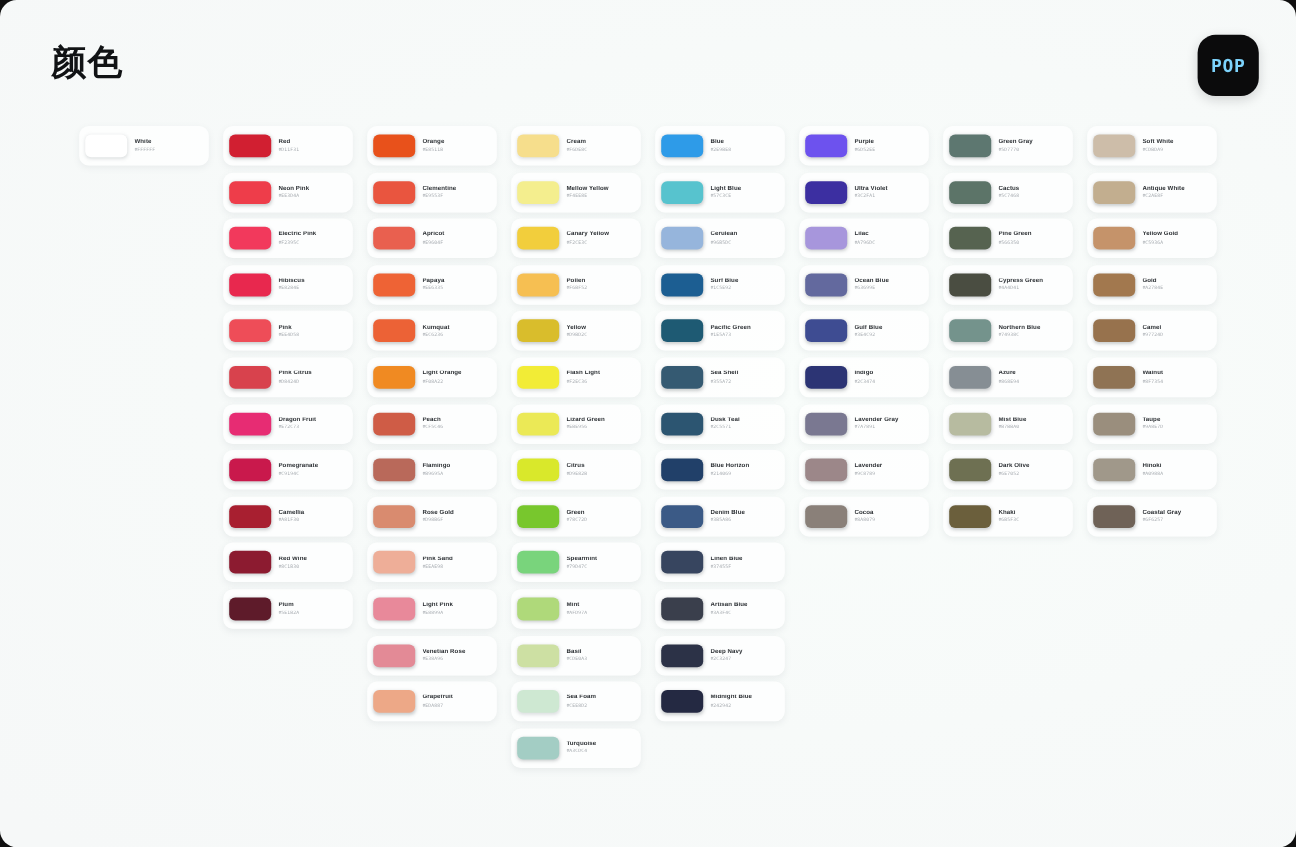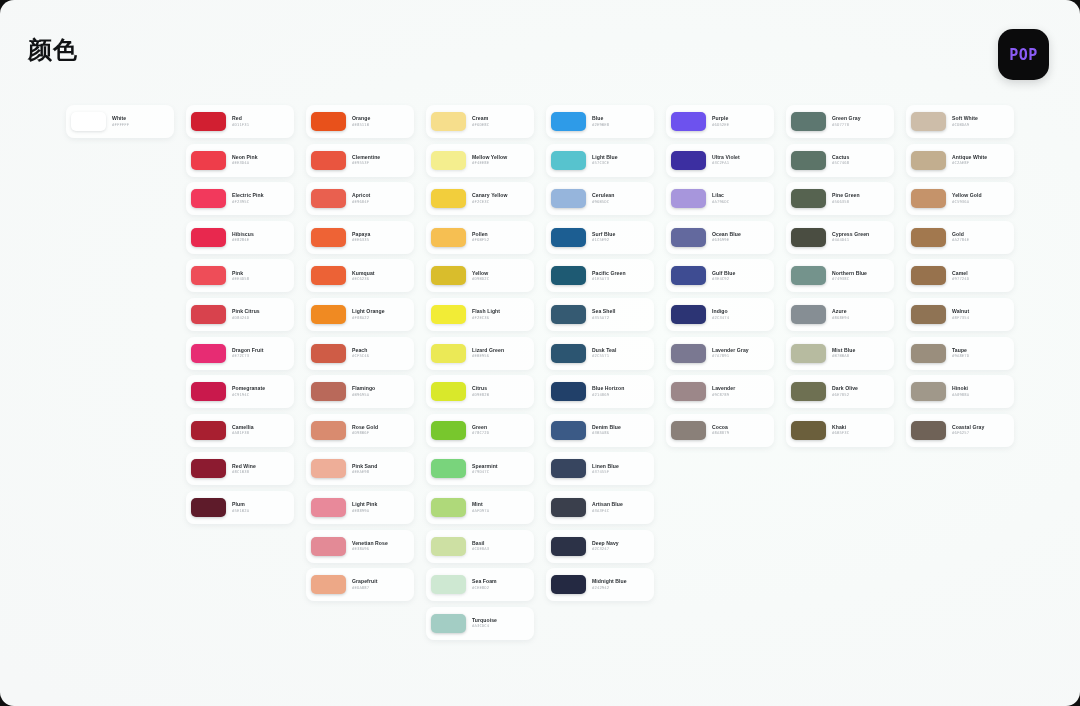--- a/index.html
+++ b/index.html
@@ -23,23 +23,23 @@
       radial-gradient(900px 520px at 62% 46%, #f9fdfb 0%, #f7faf9 55%, #f6f8f8 100%),
       #f7f9f9;
     border-radius: 14px;
     overflow: hidden;
     box-sizing: border-box;
   }
 
   
   #page-title {
     position: absolute;
-    left: 28px;
+    left: 43px;
     top: 38px;
-    font-size: 24px;
+    font-size: 29px;
     font-weight: 700;
     letter-spacing: 1px;
     color: #111315;
     font-family: "DejaVu Sans", "Liberation Sans", sans-serif;
     line-height: 1;
     text-align: center;
   }
 
   #brand-logo {
     position: absolute;
@@ -48,21 +48,21 @@
     width: 51px;
     height: 51px;
     border-radius: 15px;
     background: #0b0b0c;
     display: flex;
     align-items: center;
     justify-content: center;
     box-shadow: 0 3px 10px rgba(20,20,25,0.17);
   }
   #brand-logo .wordmark {
-    color: #8b5cf6;
+    color: #7dd3fc;
     font-size: 15px;
     font-weight: 700;
     letter-spacing: 0.5px;
     font-family: "DejaVu Sans Mono", "Liberation Mono", monospace;
   }
 
   
   #palette {
     position: absolute;
     left: 66px;

